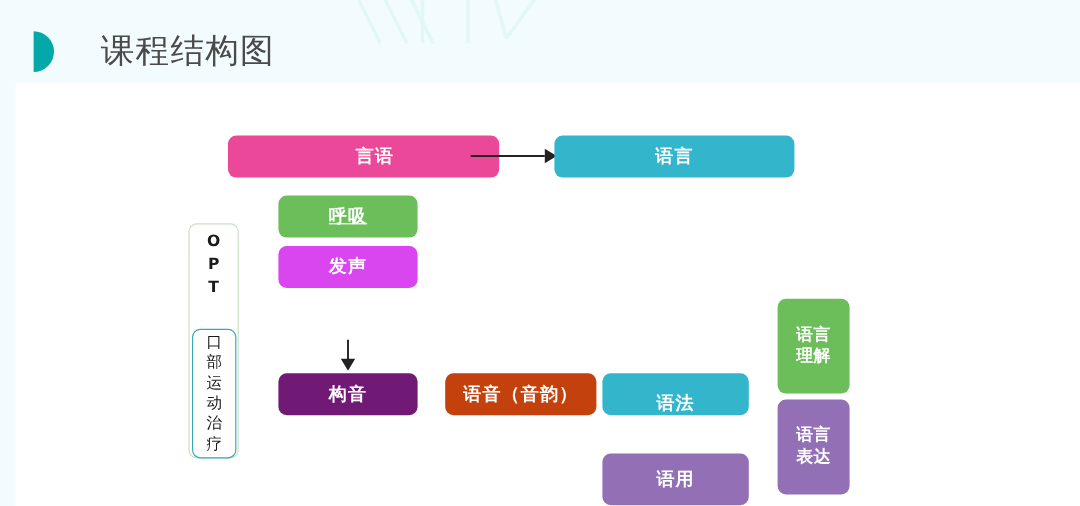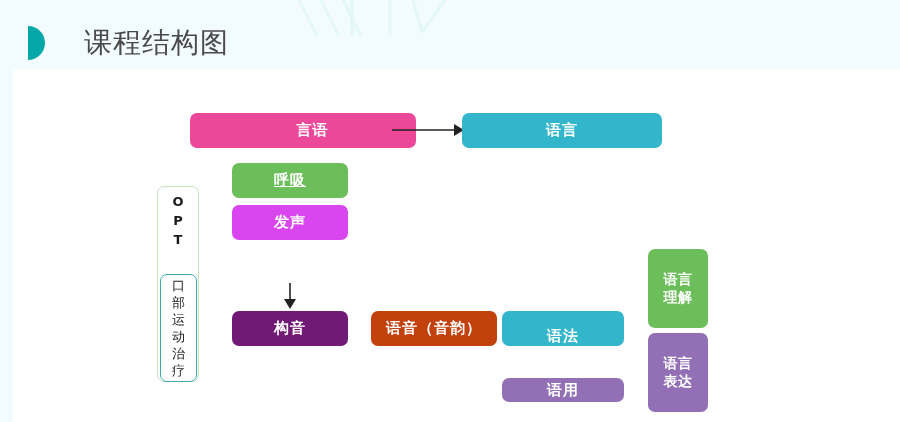--- a/index.html
+++ b/index.html
@@ -188,21 +188,21 @@
     <span>构音</span>
   </div>
 
   <div class="box" style="left:353px; top:311px; width:126px; height:35px; background:#c2410c;margin-left:18px;">
     <span>语音（音韵）</span>
   </div>
 
   <div class="box" style="left:502px; top:311px; width:122px; height:35px; background:#33b6cc;align-items:flex-end;">
     <span>语法</span>
   </div>
-  <div class="box" style="left:502px; top:378px; width:122px; height:24px; background:#9370b5;">
+  <div class="box" style="left:502px; top:378px; width:122px; height:43px; background:#9370b5;">
     <span>语用</span>
   </div>
 
   <div class="box two-line" style="left:648px; top:249px; width:60px; height:79px; background:#6cbe5a; flex-direction:column;">
     <span>语言</span>
     <span>理解</span>
   </div>
   <div class="box two-line" style="left:648px; top:333px; width:60px; height:79px; background:#9370b5; flex-direction:column;">
     <span>语言</span>
     <span>表达</span>

